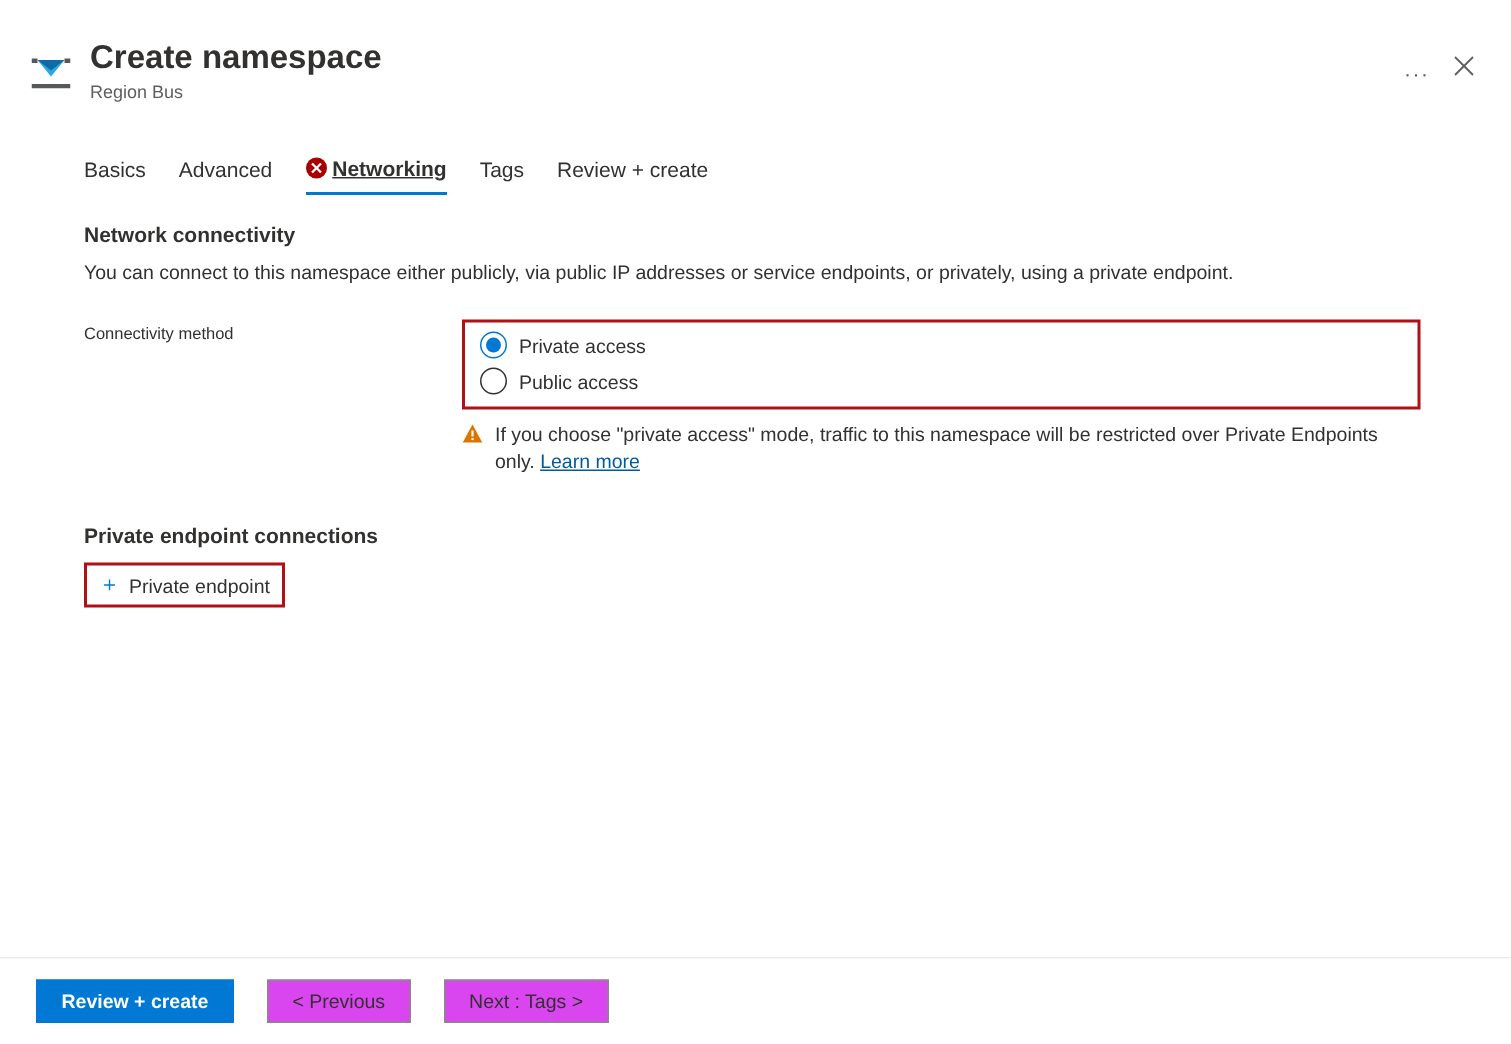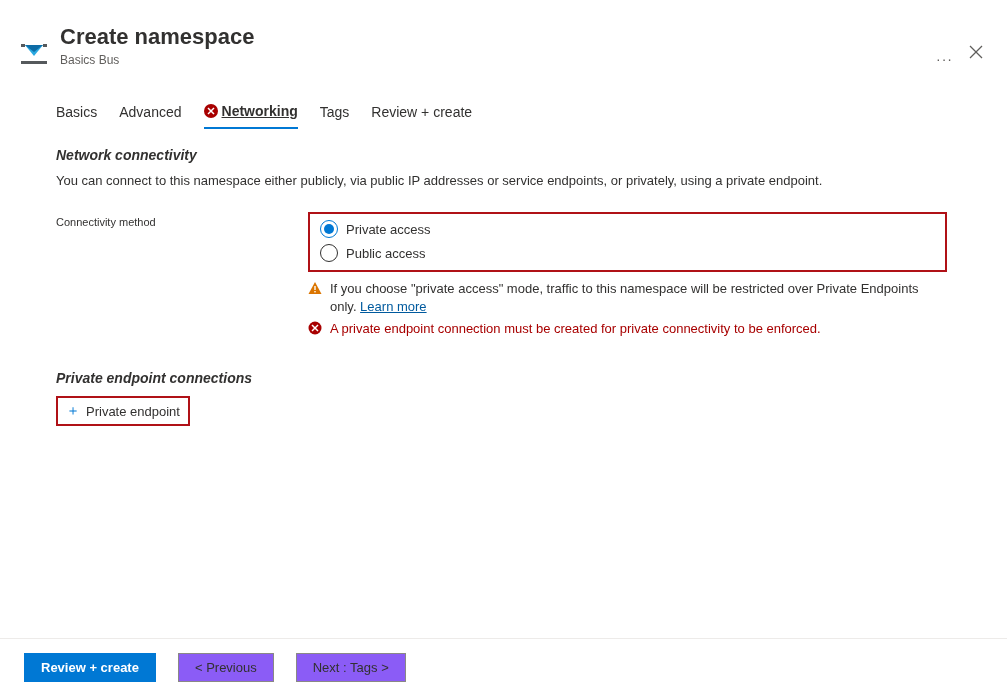--- a/index.html
+++ b/index.html
@@ -8,24 +8,23 @@
     font-size: 13px;
     color: #323130;
     background: #fff;
     width: 1007px;
     height: 696px;
     position: relative;
     overflow: hidden;
   }
   .header {
     display: flex;
-    align-items: flex-end;
-    padding: 12px 20px 0 20px;
+    align-items: center;
+    padding: 24px 20px 0 20px;
     gap: 12px;
-    margin-top: 11px;
   }
   .header-icon {
     width: 28px; height: 28px;
     display: flex; align-items: center; justify-content: center;
     margin-top: 4px;
   }
   .header-titles { flex: 1; }
   .page-title {
     font-size: 22px;
     font-weight: 600;
@@ -75,21 +74,20 @@
   .tab .err-badge svg { display:block; }
 
   .content {
     padding: 18px 60px 0 56px;
   }
   .section-header {
     font-size: 14px;
     font-weight: 600;
     color: #323130;
     margin-bottom: 10px;
-    font-style: italic;
   }
   .section-desc {
     font-size: 13px;
     color: #323130;
     margin-bottom: 24px;
   }
 
   .form-row {
     display: flex;
     align-items: flex-start;
@@ -192,21 +190,21 @@
     border-top: 1px solid #edebe9;
     padding: 14px 24px;
     display: flex;
     gap: 22px;
     background: #fff;
   }
   .btn {
     font-size: 13px;
     padding: 6px 16px;
     border: 1px solid #8a8886;
-    background: #8b5cf6;
+    background: #d946ef;
     cursor: pointer;
     color: #323130;
   }
   .btn.primary {
     background: #0078d4;
     border: 1px solid #0078d4;
     color: #fff;
     font-weight: 600;
   }
 </style>
@@ -218,21 +216,21 @@
     <svg width="26" height="22" viewBox="0 0 26 22">
       <rect x="0" y="2" width="4" height="3" fill="#55595c"></rect>
       <rect x="22" y="2" width="4" height="3" fill="#55595c"></rect>
       <rect x="0" y="19" width="26" height="3" fill="#55595c"></rect>
       <polygon points="4,3 22,3 13,14" fill="#2aa8e0"></polygon>
       <polygon points="4,3 22,3 13,10" fill="#0d6ca6"></polygon>
     </svg>
   </div>
   <div class="header-titles">
     <div class="page-title">Create namespace</div>
-    <div class="page-subtitle">Basics Bus</div>
+    <div class="page-subtitle">Region Bus</div>
   </div>
   <div class="header-actions">
     <div class="dots">···</div>
   </div>
   <div class="close" style="margin-left:auto;">
     <svg width="14" height="14" viewBox="0 0 14 14">
         <line x1="1" y1="1" x2="13" y2="13" stroke="#605e5c" stroke-width="1.2"></line>
         <line x1="13" y1="1" x2="1" y2="13" stroke="#605e5c" stroke-width="1.2"></line>
       </svg>
   </div>
@@ -280,30 +278,20 @@
         <svg width="14" height="14" viewBox="0 0 14 14">
             <polygon points="7,1 13.5,13 0.5,13" fill="#db7500"></polygon>
             <rect x="6.3" y="5" width="1.4" height="4" fill="#fff"></rect>
             <rect x="6.3" y="10" width="1.4" height="1.4" fill="#fff"></rect>
           </svg>
       </span>
       <span>
         <span>If you choose "private access" mode, traffic to this namespace will be restricted over Private Endpoints only. </span><a href="#">Learn more</a>
       </span>
     </div>
-    <div class="msg msg-err">
-      <span class="icon-err">
-        <svg width="14" height="14" viewBox="0 0 14 14">
-            <circle cx="7" cy="7" r="6.5" fill="#a80000"></circle>
-            <line x1="4" y1="4" x2="10" y2="10" stroke="#fff" stroke-width="1.5"></line>
-            <line x1="10" y1="4" x2="4" y2="10" stroke="#fff" stroke-width="1.5"></line>
-          </svg>
-      </span>
-      <span>A private endpoint connection must be created for private connectivity to be enforced.</span>
-    </div>
   </div>
 
   <div class="sub-section">
     <div class="section-header">Private endpoint connections</div>
     <div class="add-endpoint">
       <span class="plus">＋</span>
       <span>Private endpoint</span>
     </div>
 
   </div>

